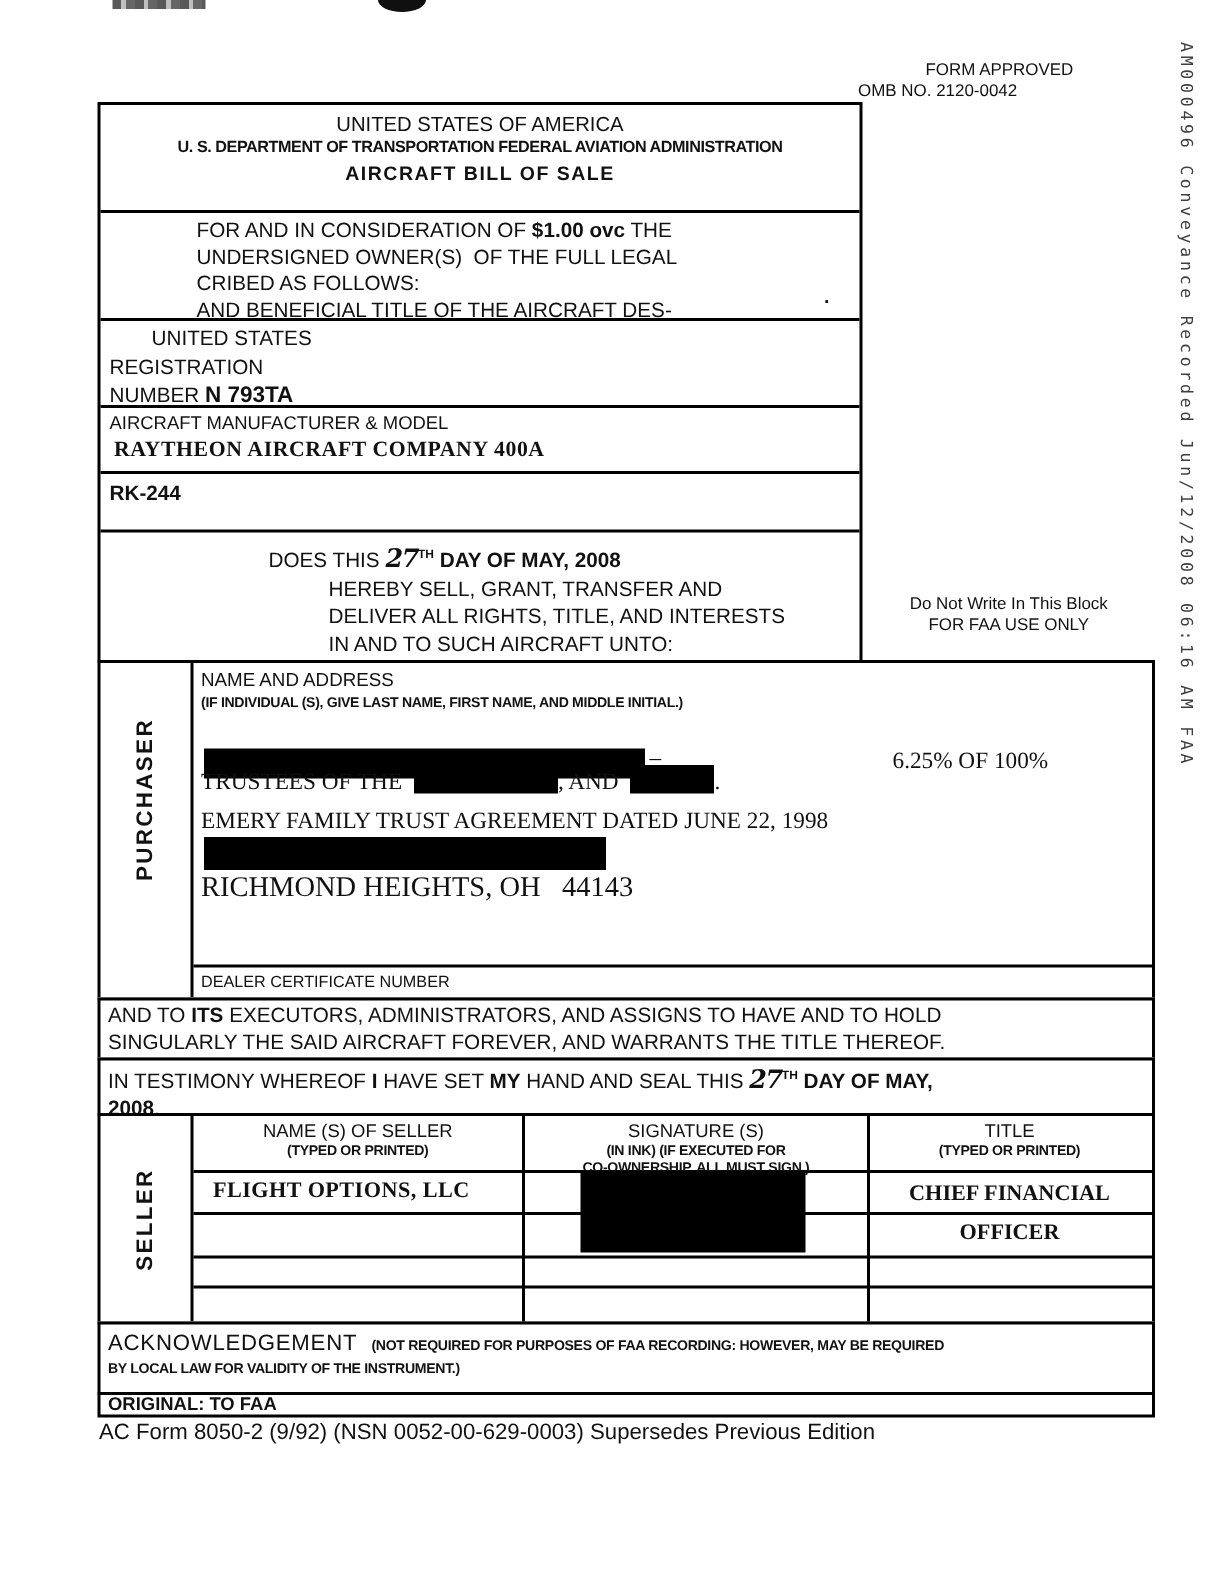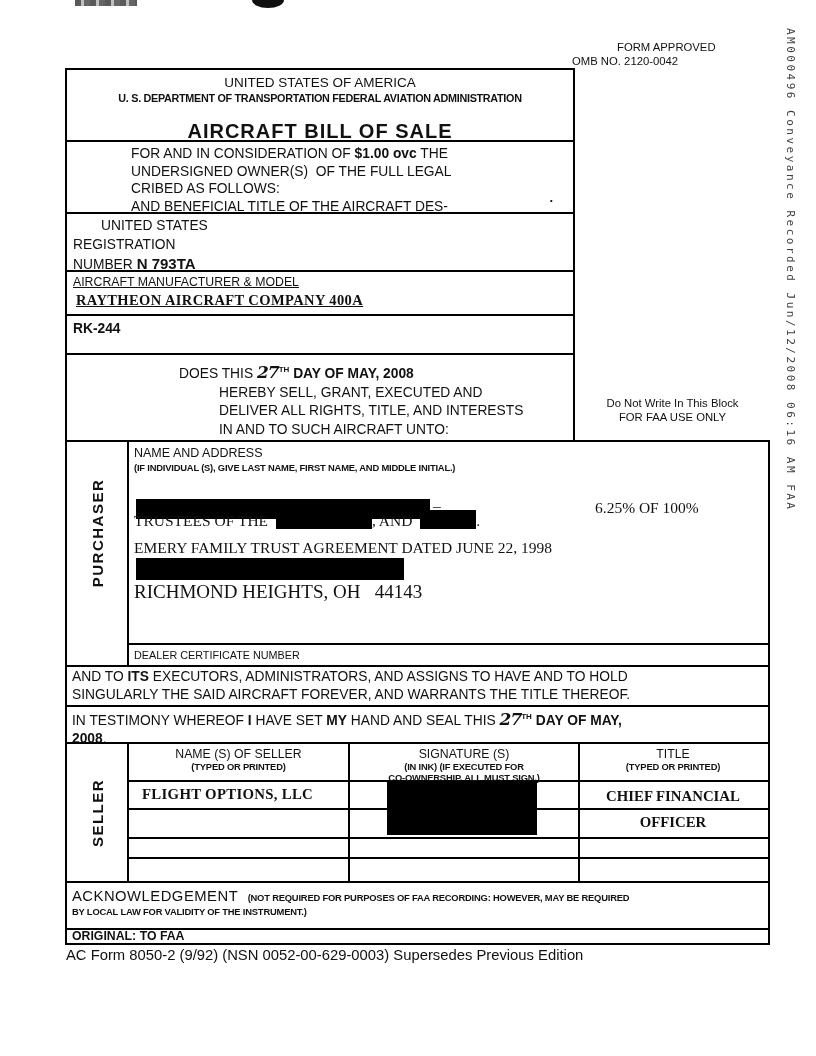--- a/index.html
+++ b/index.html
@@ -40,49 +40,49 @@
   <div class="abs sans" style="left:617px;top:41px;font-size:11.3px;">FORM APPROVED</div>
   <div class="abs sans" style="left:572px;top:55px;font-size:11.3px;">OMB NO. 2120-0042</div>
 
   <div class="abs stamp" style="left:784px;top:28px;height:505px;">AM000496 Conveyance Recorded Jun/12/2008 06:16 AM FAA</div>
 
   <div class="box" style="left:65px;top:68px;width:510px;height:374px;">
 
     <div class="row ctr" style="height:72px;padding-top:5px;text-align:center;">
       <div style="font-size:13.5px;line-height:16px;">UNITED STATES OF AMERICA</div>
       <div class="b" style="font-size:10.8px;line-height:15px;letter-spacing:-0.3px;">U. S. DEPARTMENT OF TRANSPORTATION FEDERAL AVIATION ADMINISTRATION</div>
-      <div class="b" style="font-size:20px;line-height:20px;letter-spacing:1px;margin-top:15px;">AIRCRAFT BILL OF SALE</div>
+      <div class="b" style="font-size:13px;line-height:20px;letter-spacing:1px;">AIRCRAFT BILL OF SALE</div>
     </div>
 
     <div class="row" style="height:72px;padding:3px 0 0 64px;font-size:13.8px;line-height:17.5px;position:relative;">
       <div><span>FOR AND IN CONSIDERATION OF </span><span class="b">$1.00 ovc</span><span> THE</span></div>
       <div>UNDERSIGNED OWNER(S)&nbsp; OF THE FULL LEGAL</div>
       <div>CRIBED AS FOLLOWS:</div>
       <div>AND BENEFICIAL TITLE OF THE AIRCRAFT DES-</div>
       <div class="abs b" style="right:20px;bottom:6px;font-size:13px;">.</div>
     </div>
 
     <div class="row" style="height:58px;padding:2px 0 0 6px;font-size:13.8px;line-height:19px;">
       <div style="padding-left:28px;">UNITED STATES</div>
       <div>REGISTRATION</div>
       <div><span>NUMBER </span><span class="b" style="font-size:15px;">N 793TA</span></div>
     </div>
 
-    <div class="row" style="height:44px;padding:3px 0 0 6px;text-decoration:underline;">
+    <div class="row" style="height:44px;padding:3px 0 0 6px;">
       <div style="font-size:12.3px;">AIRCRAFT MANUFACTURER &amp; MODEL</div>
       <div class="serif b" style="font-size:14.5px;margin-top:3px;padding-left:3px;letter-spacing:0.4px;">RAYTHEON AIRCRAFT COMPANY 400A</div>
     </div>
 
     <div class="row" style="height:39px;padding:3px 0 0 6px;">
       <div class="b" style="font-size:13.8px;margin-top:2px;">RK-244</div>
     </div>
 
     <div style="height:93px;padding:6px 0 0 112px;font-size:13.8px;line-height:18.5px;box-sizing:border-box;">
       <div><span>DOES THIS </span><span class="hand">27</span><sup>TH</sup><span class="b"> DAY OF MAY, 2008</span></div>
-      <div style="margin-left:40px;">HEREBY SELL, GRANT, EXECUTED AND</div>
+      <div style="margin-left:40px;">HEREBY SELL, GRANT, TRANSFER AND</div>
       <div style="margin-left:40px;">DELIVER ALL RIGHTS, TITLE, AND INTERESTS</div>
       <div style="margin-left:40px;">IN AND TO SUCH AIRCRAFT UNTO:</div>
     </div>
   </div>
 
   <div class="abs ctr" style="left:575px;top:396px;width:195px;font-size:11.3px;line-height:14px;">
     <div>Do Not Write In This Block</div>
     <div>FOR FAA USE ONLY</div>
   </div>
 

